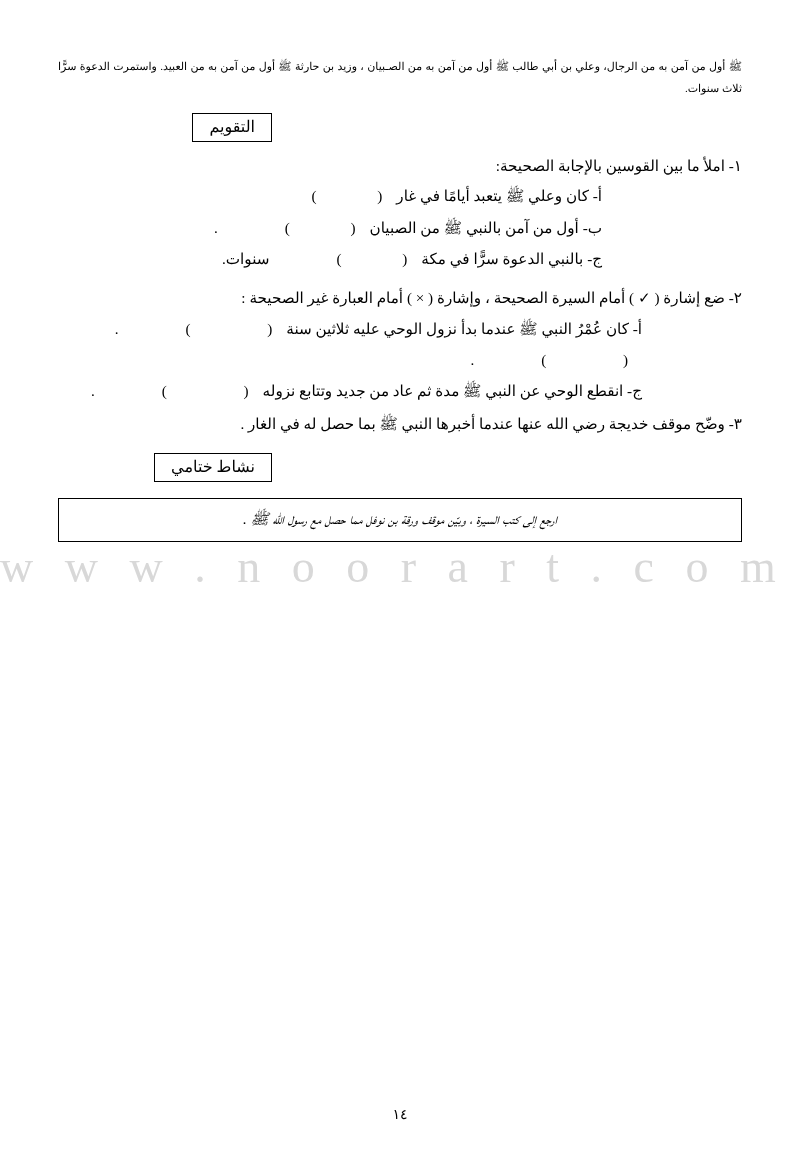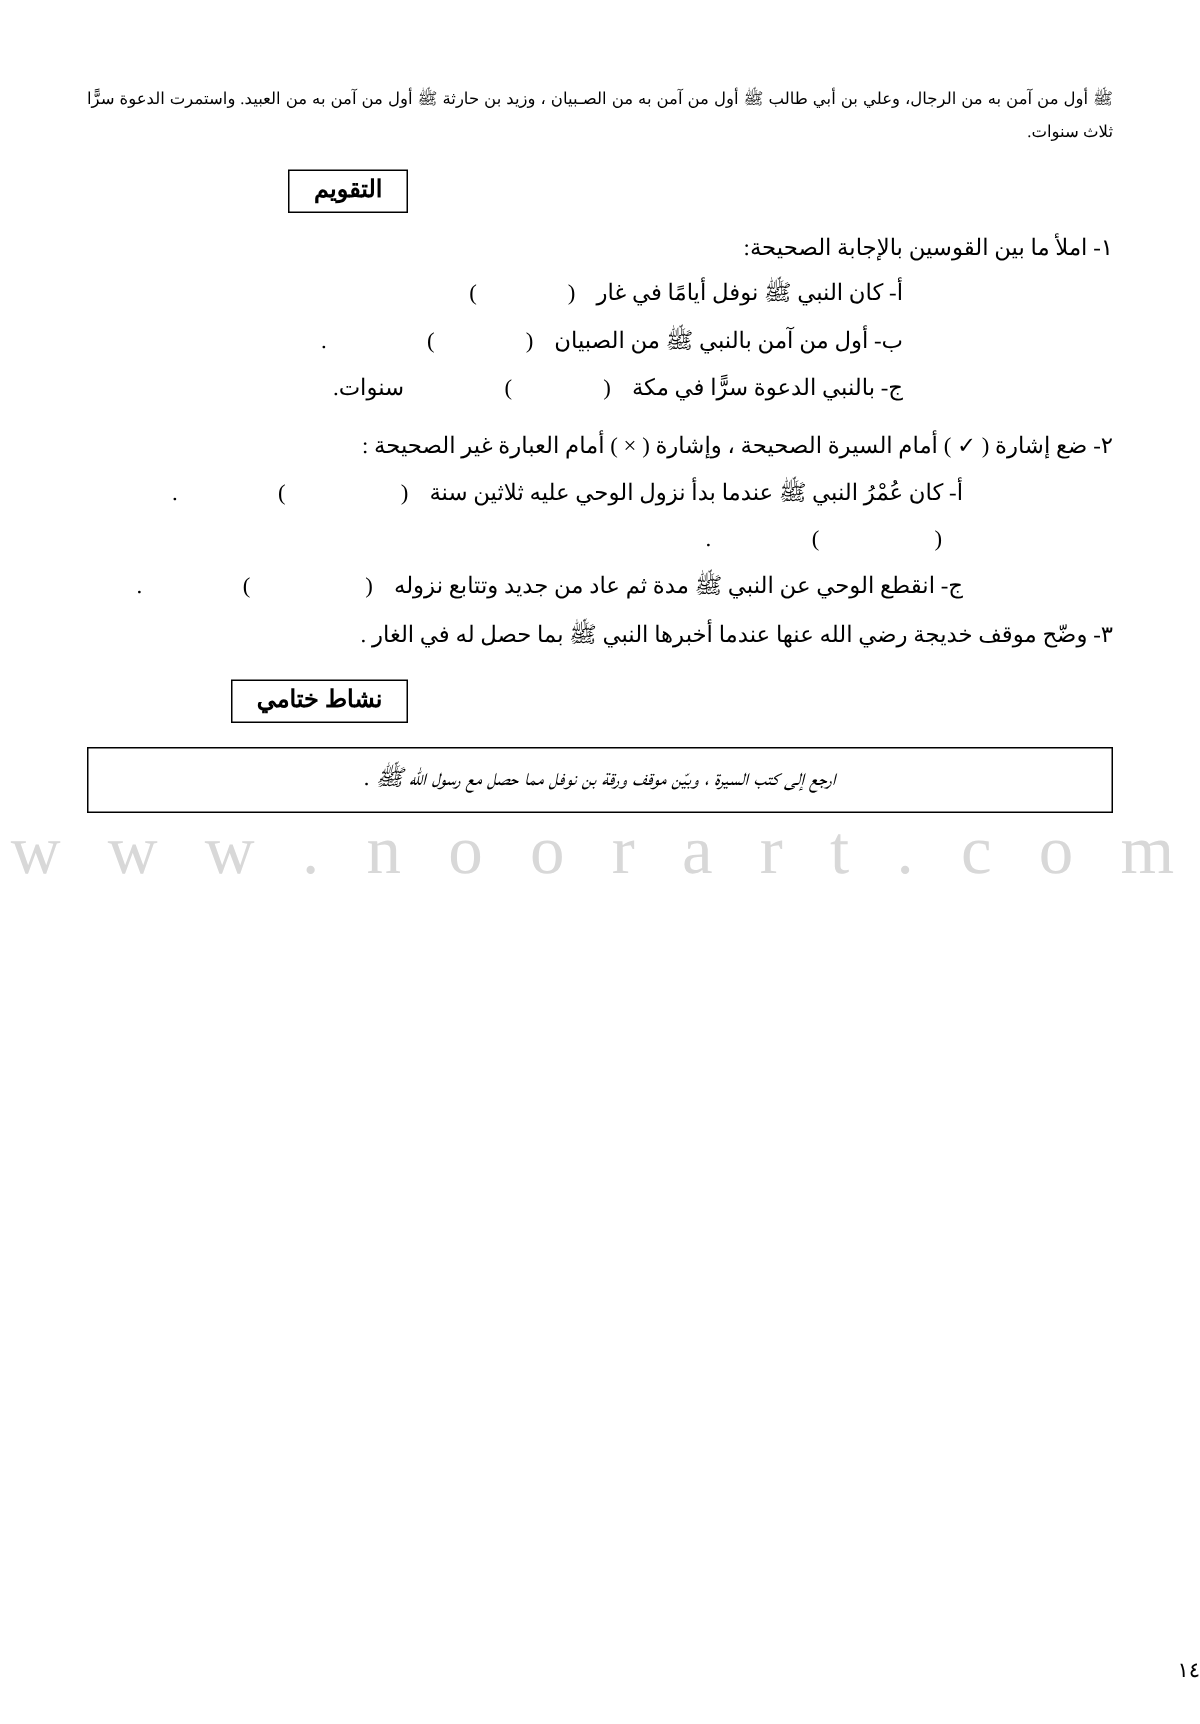--- a/index.html
+++ b/index.html
@@ -19,21 +19,21 @@
     position: absolute;
     inset: 0;
   }
 
   
   .watermark {
     position: absolute;
     top: 540px;
     left: 0;
     width: 800px;
-    text-align: center;
+    text-align: left;
     font-family: "Liberation Serif", "DejaVu Serif", serif;
     font-size: 46px;
     letter-spacing: 10px;
     color: #d8d8d8;
     direction: ltr;
     white-space: nowrap;
     z-index: 0;
     user-select: none;
   }
 
@@ -64,21 +64,21 @@
     justify-content: flex-start;
     margin: 14px 0 6px 0;
   }
   .heading-row.center-ish {
     padding-right: 470px;
   }
   .box-heading {
     border: 1.6px solid #000;
     padding: 2px 16px 3px 16px;
     font-size: 16px;
-    font-weight: bold;
+    font-weight: normal;
     line-height: 1.35;
     background: transparent;
     white-space: nowrap;
   }
 
   
   .q {
     margin-top: 10px;
   }
   .q-line {
@@ -139,20 +139,21 @@
     text-align: center;
     font-style: italic;
   }
 
   
   .page-number {
     position: absolute;
     bottom: 26px;
     left: 0;
     width: 800px;
+    text-align: center;
     font-size: 14px;
     z-index: 2;
   }
 </style>
 </head>
 <body>
 
 <div class="page">
 
   <div class="watermark">w w w . n o o r a r t . c o m</div>
@@ -165,21 +166,21 @@
       <div class="box-heading">التقويم</div>
     </div>
 
     <div class="q">
       <div class="q-line">
         <span>١-</span>
         <span>املأ ما بين القوسين بالإجابة الصحيحة:</span>
       </div>
 
       <div class="sub sub-a">
-        <span class="label">أ- كان النبي ﷺ نوفل أيامًا في غار</span>
+        <span class="label">أ- كان وعلي ﷺ يتعبد أيامًا في غار</span>
         <span class="blanks">
           <span class="paren">(</span>
           <span class="paren">)</span>
         </span>
       </div>
 
       <div class="sub sub-b">
         <span class="label">ب- أول من آمن بالنبي ﷺ من الصبيان</span>
         <span class="blanks">
           <span class="paren">(</span>

